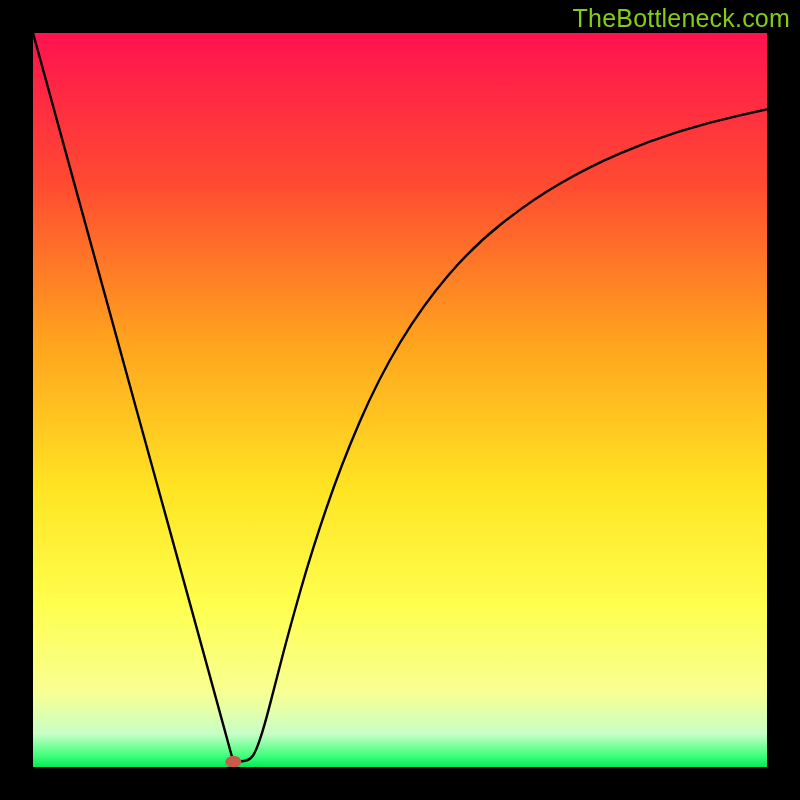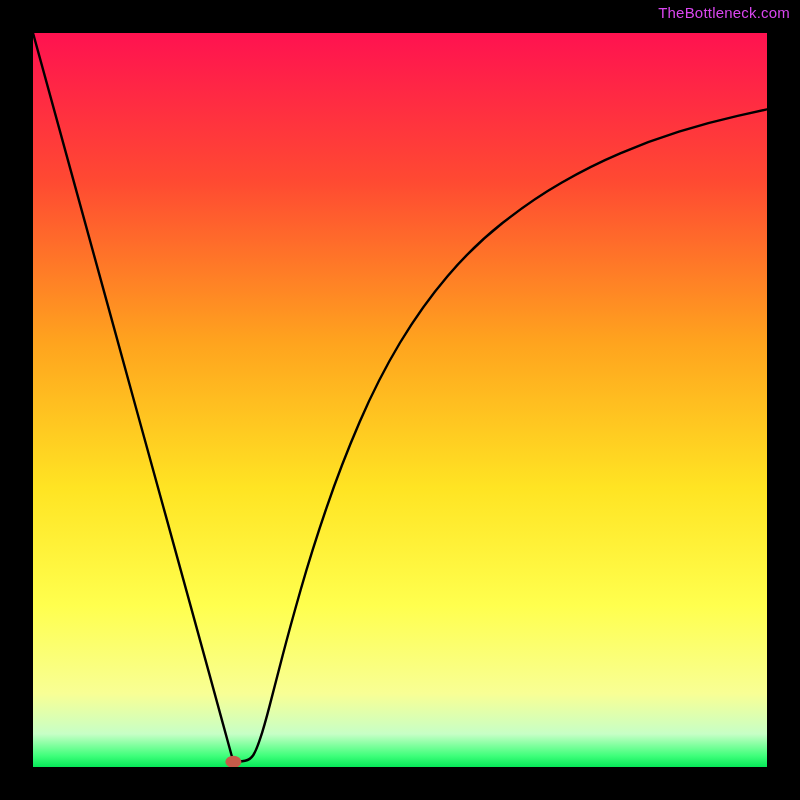--- a/index.html
+++ b/index.html
@@ -19,22 +19,22 @@
     height: 734px;
     background: #000;
   }
   svg {
     display: block;
   }
   .watermark {
     position: absolute;
     top: 4px;
     right: 10px;
-    color: #d946ef;
-    font-size: 15px;
+    color: #84cc16;
+    font-size: 25px;
     font-weight: 500;
     letter-spacing: 0.2px;
   }
 </style>
 </head>
 <body>
 
 <div class="frame">
   <svg id="chart-svg" width="734" height="734" viewBox="0 0 734 734">
     <defs>

